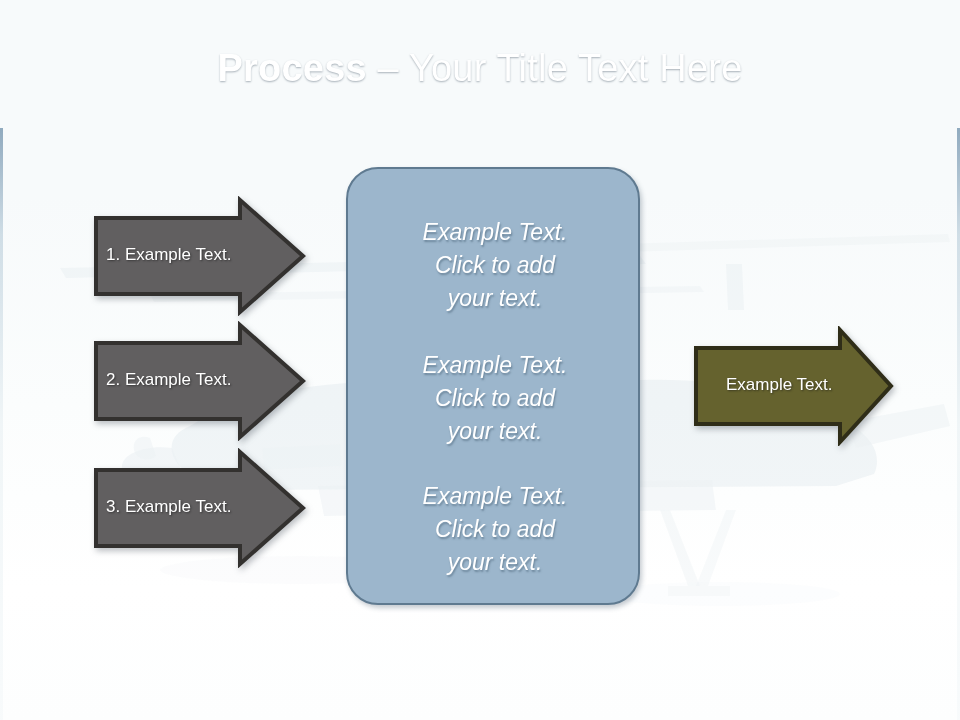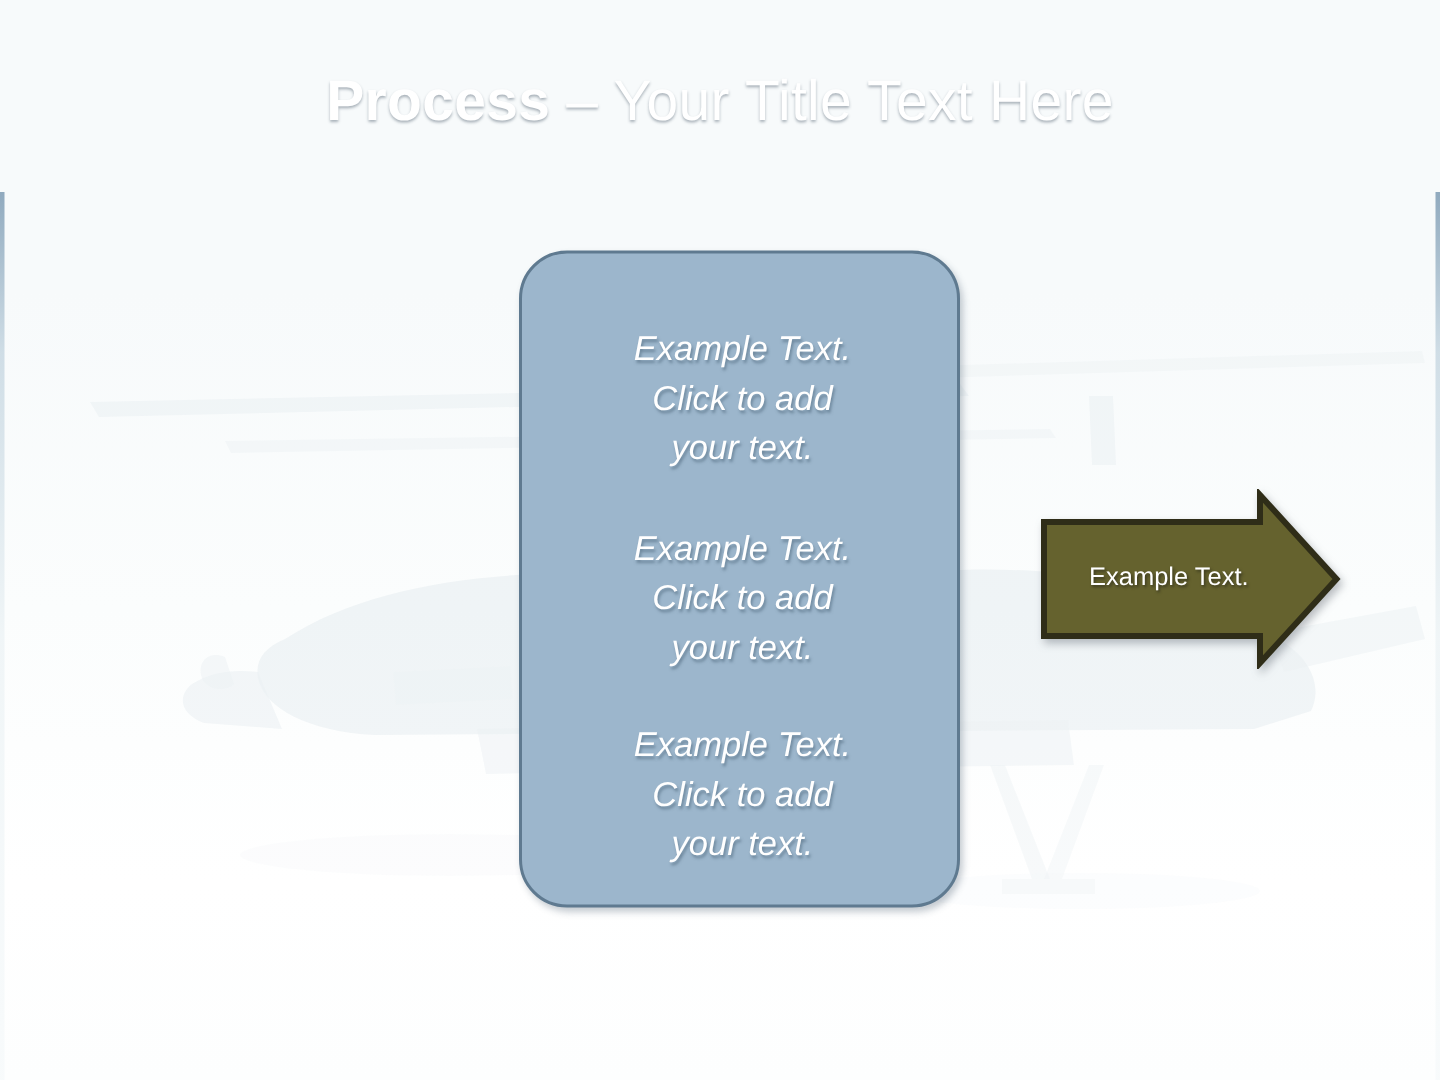--- a/index.html
+++ b/index.html
@@ -182,22 +182,40 @@
       <span>Click  to add</span><br>
       <span>your text.</span>
     </div>
     <div class="para para-3">
       <span>Example Text.</span><br>
       <span>Click  to add</span><br>
       <span>your text.</span>
     </div>
   </div>
 
-
-
+  <div class="arrow" style="left:94px; top:196px;">
+    <svg width="212" height="120" viewBox="0 0 212 120">
+      <path d="M2 22 L146 22 L146 4 L209 60 L146 116 L146 98 L2 98 Z" fill="#615f60" stroke="#33312f" stroke-width="4" stroke-linejoin="miter"></path>
+    </svg>
+    <div class="arrow-label" style="left:12px; top:49px;">1. Example Text.</div>
+  </div>
+
+  <div class="arrow" style="left:94px; top:321px;">
+    <svg width="212" height="120" viewBox="0 0 212 120">
+      <path d="M2 22 L146 22 L146 4 L209 60 L146 116 L146 98 L2 98 Z" fill="#615f60" stroke="#33312f" stroke-width="4" stroke-linejoin="miter"></path>
+    </svg>
+    <div class="arrow-label" style="left:12px; top:49px;">2. Example Text.</div>
+  </div>
+
+  <div class="arrow" style="left:94px; top:448px;">
+    <svg width="212" height="120" viewBox="0 0 212 120">
+      <path d="M2 22 L146 22 L146 4 L209 60 L146 116 L146 98 L2 98 Z" fill="#615f60" stroke="#33312f" stroke-width="4" stroke-linejoin="miter"></path>
+    </svg>
+    <div class="arrow-label" style="left:12px; top:49px;">3. Example Text.</div>
+  </div>
 
   <div class="arrow" style="left:694px; top:326px;">
     <svg width="200" height="120" viewBox="0 0 200 120">
       <path d="M2 22 L146 22 L146 4 L197 60 L146 116 L146 98 L2 98 Z" fill="#65622e" stroke="#2f2d18" stroke-width="4" stroke-linejoin="miter"></path>
     </svg>
     <div class="arrow-label" style="left:32px; top:49px;">Example Text.</div>
   </div>
 
 </div>
 

